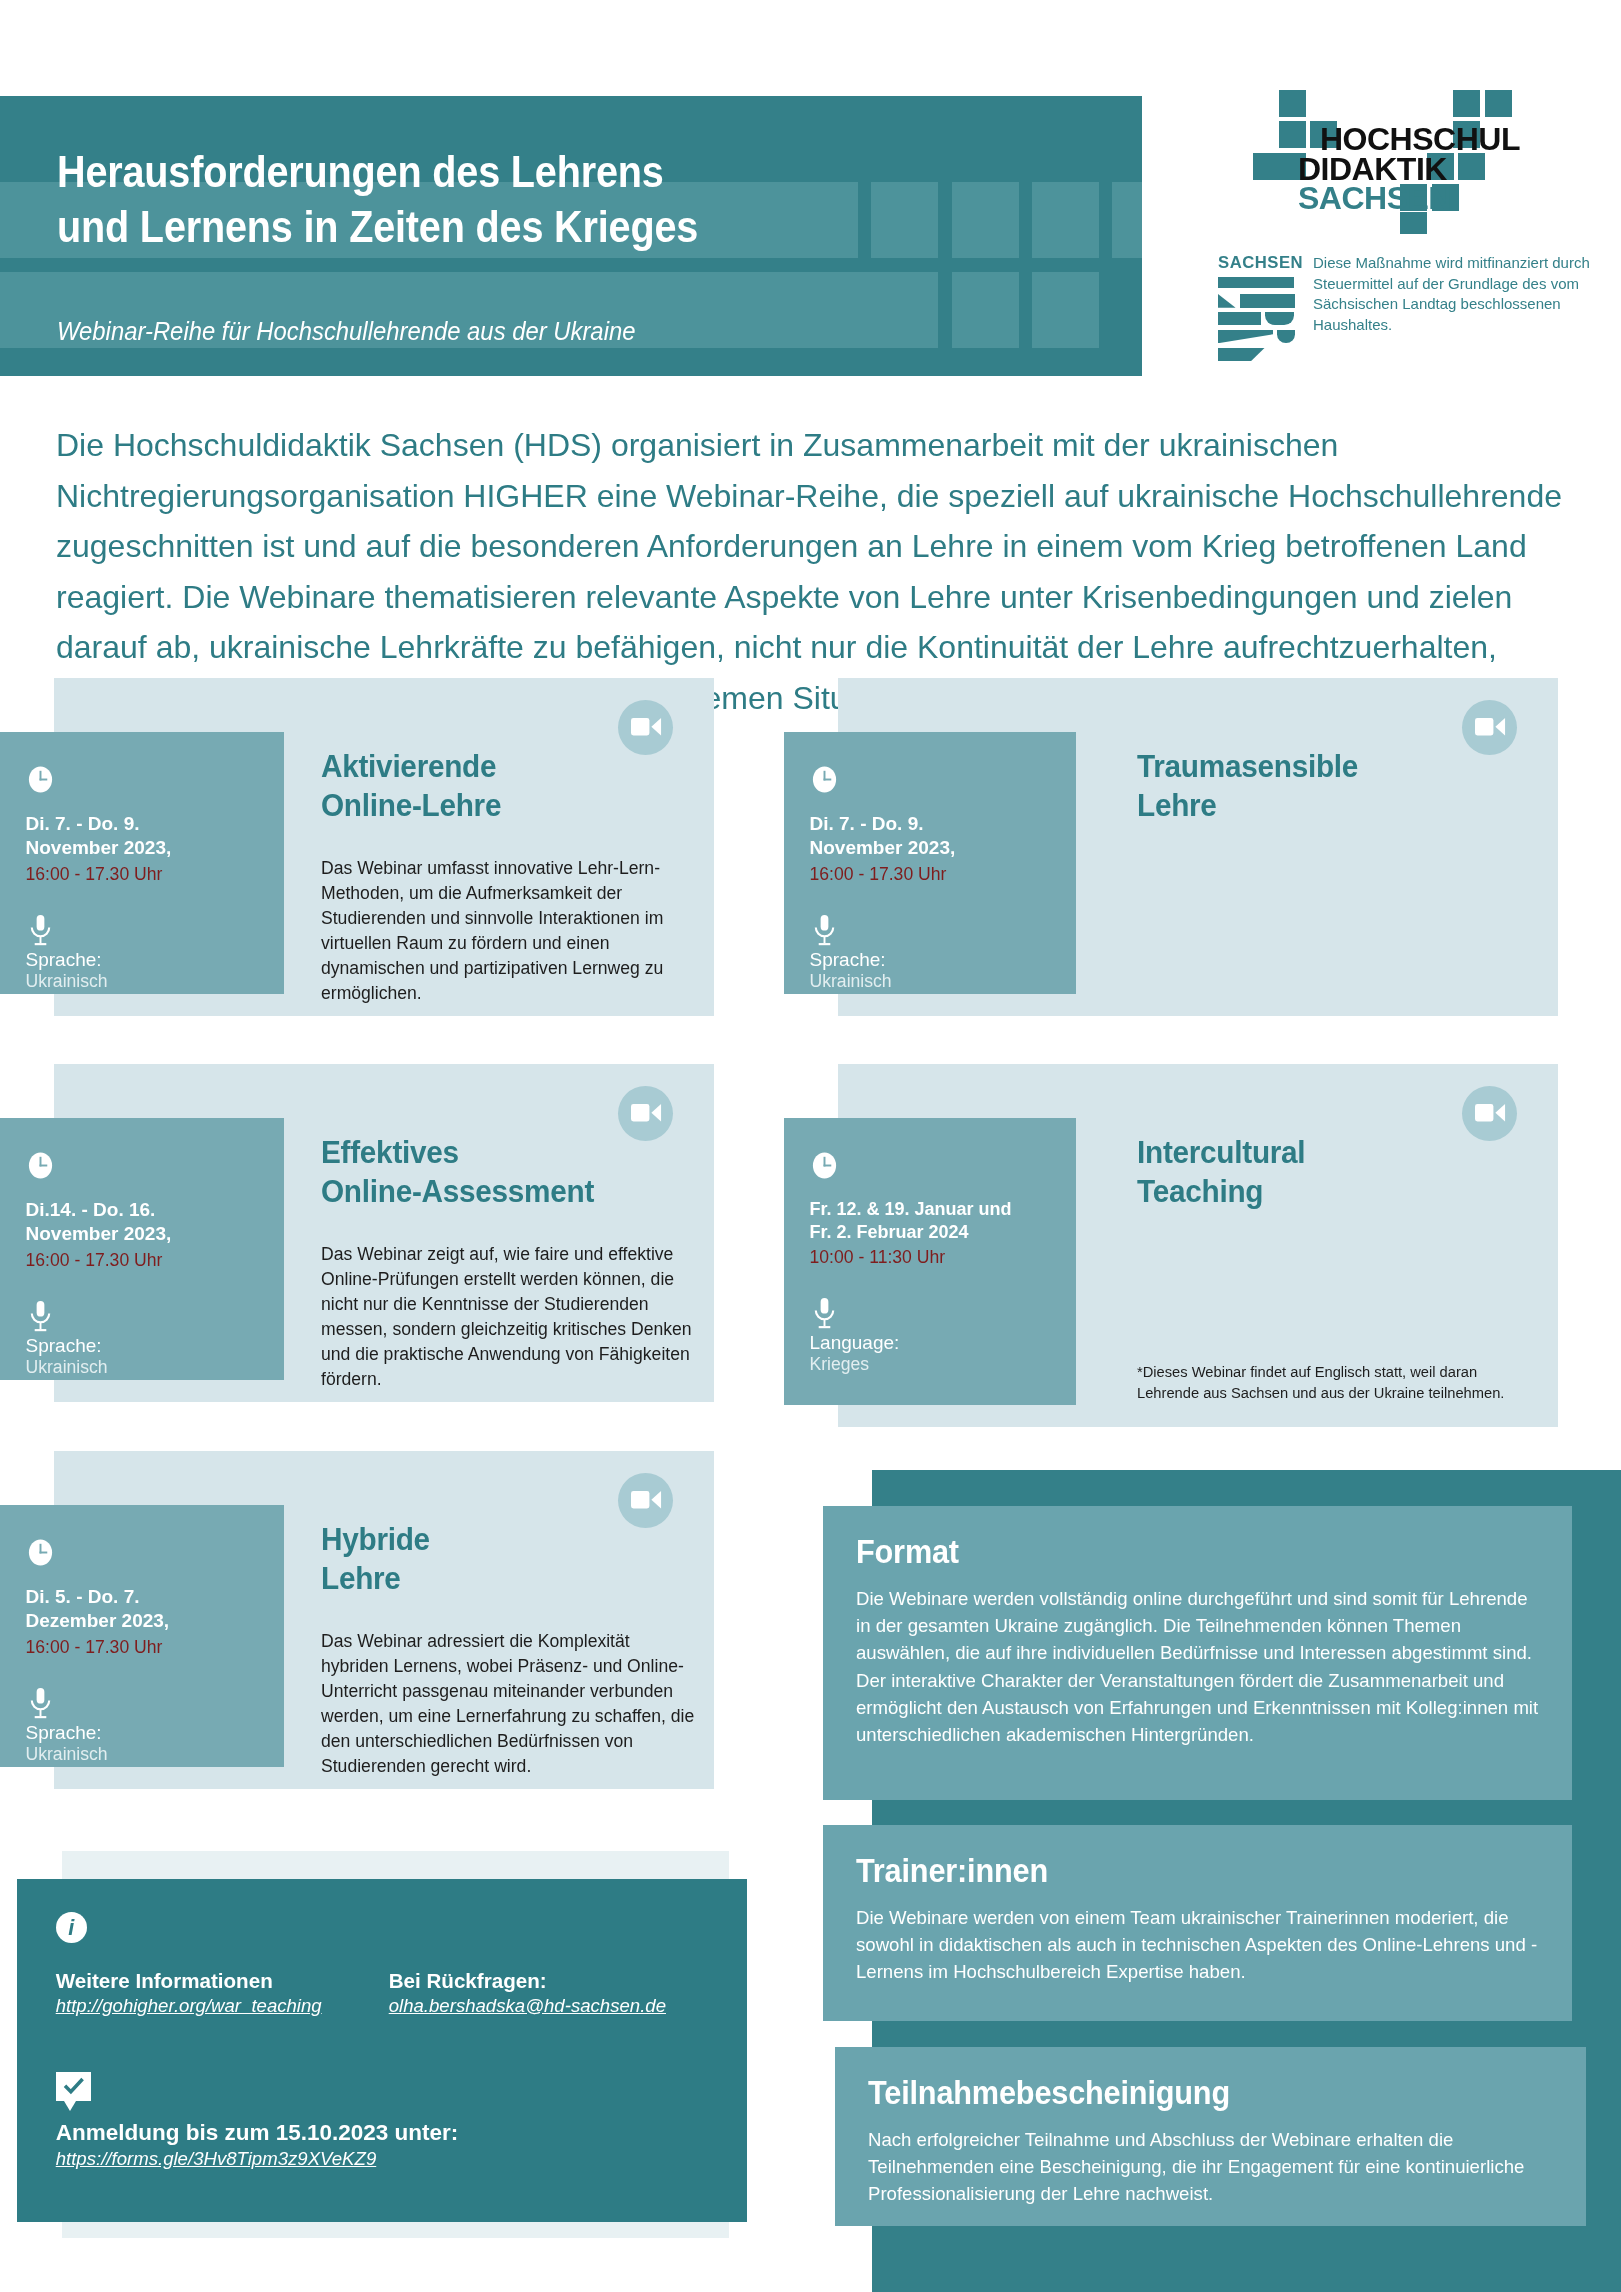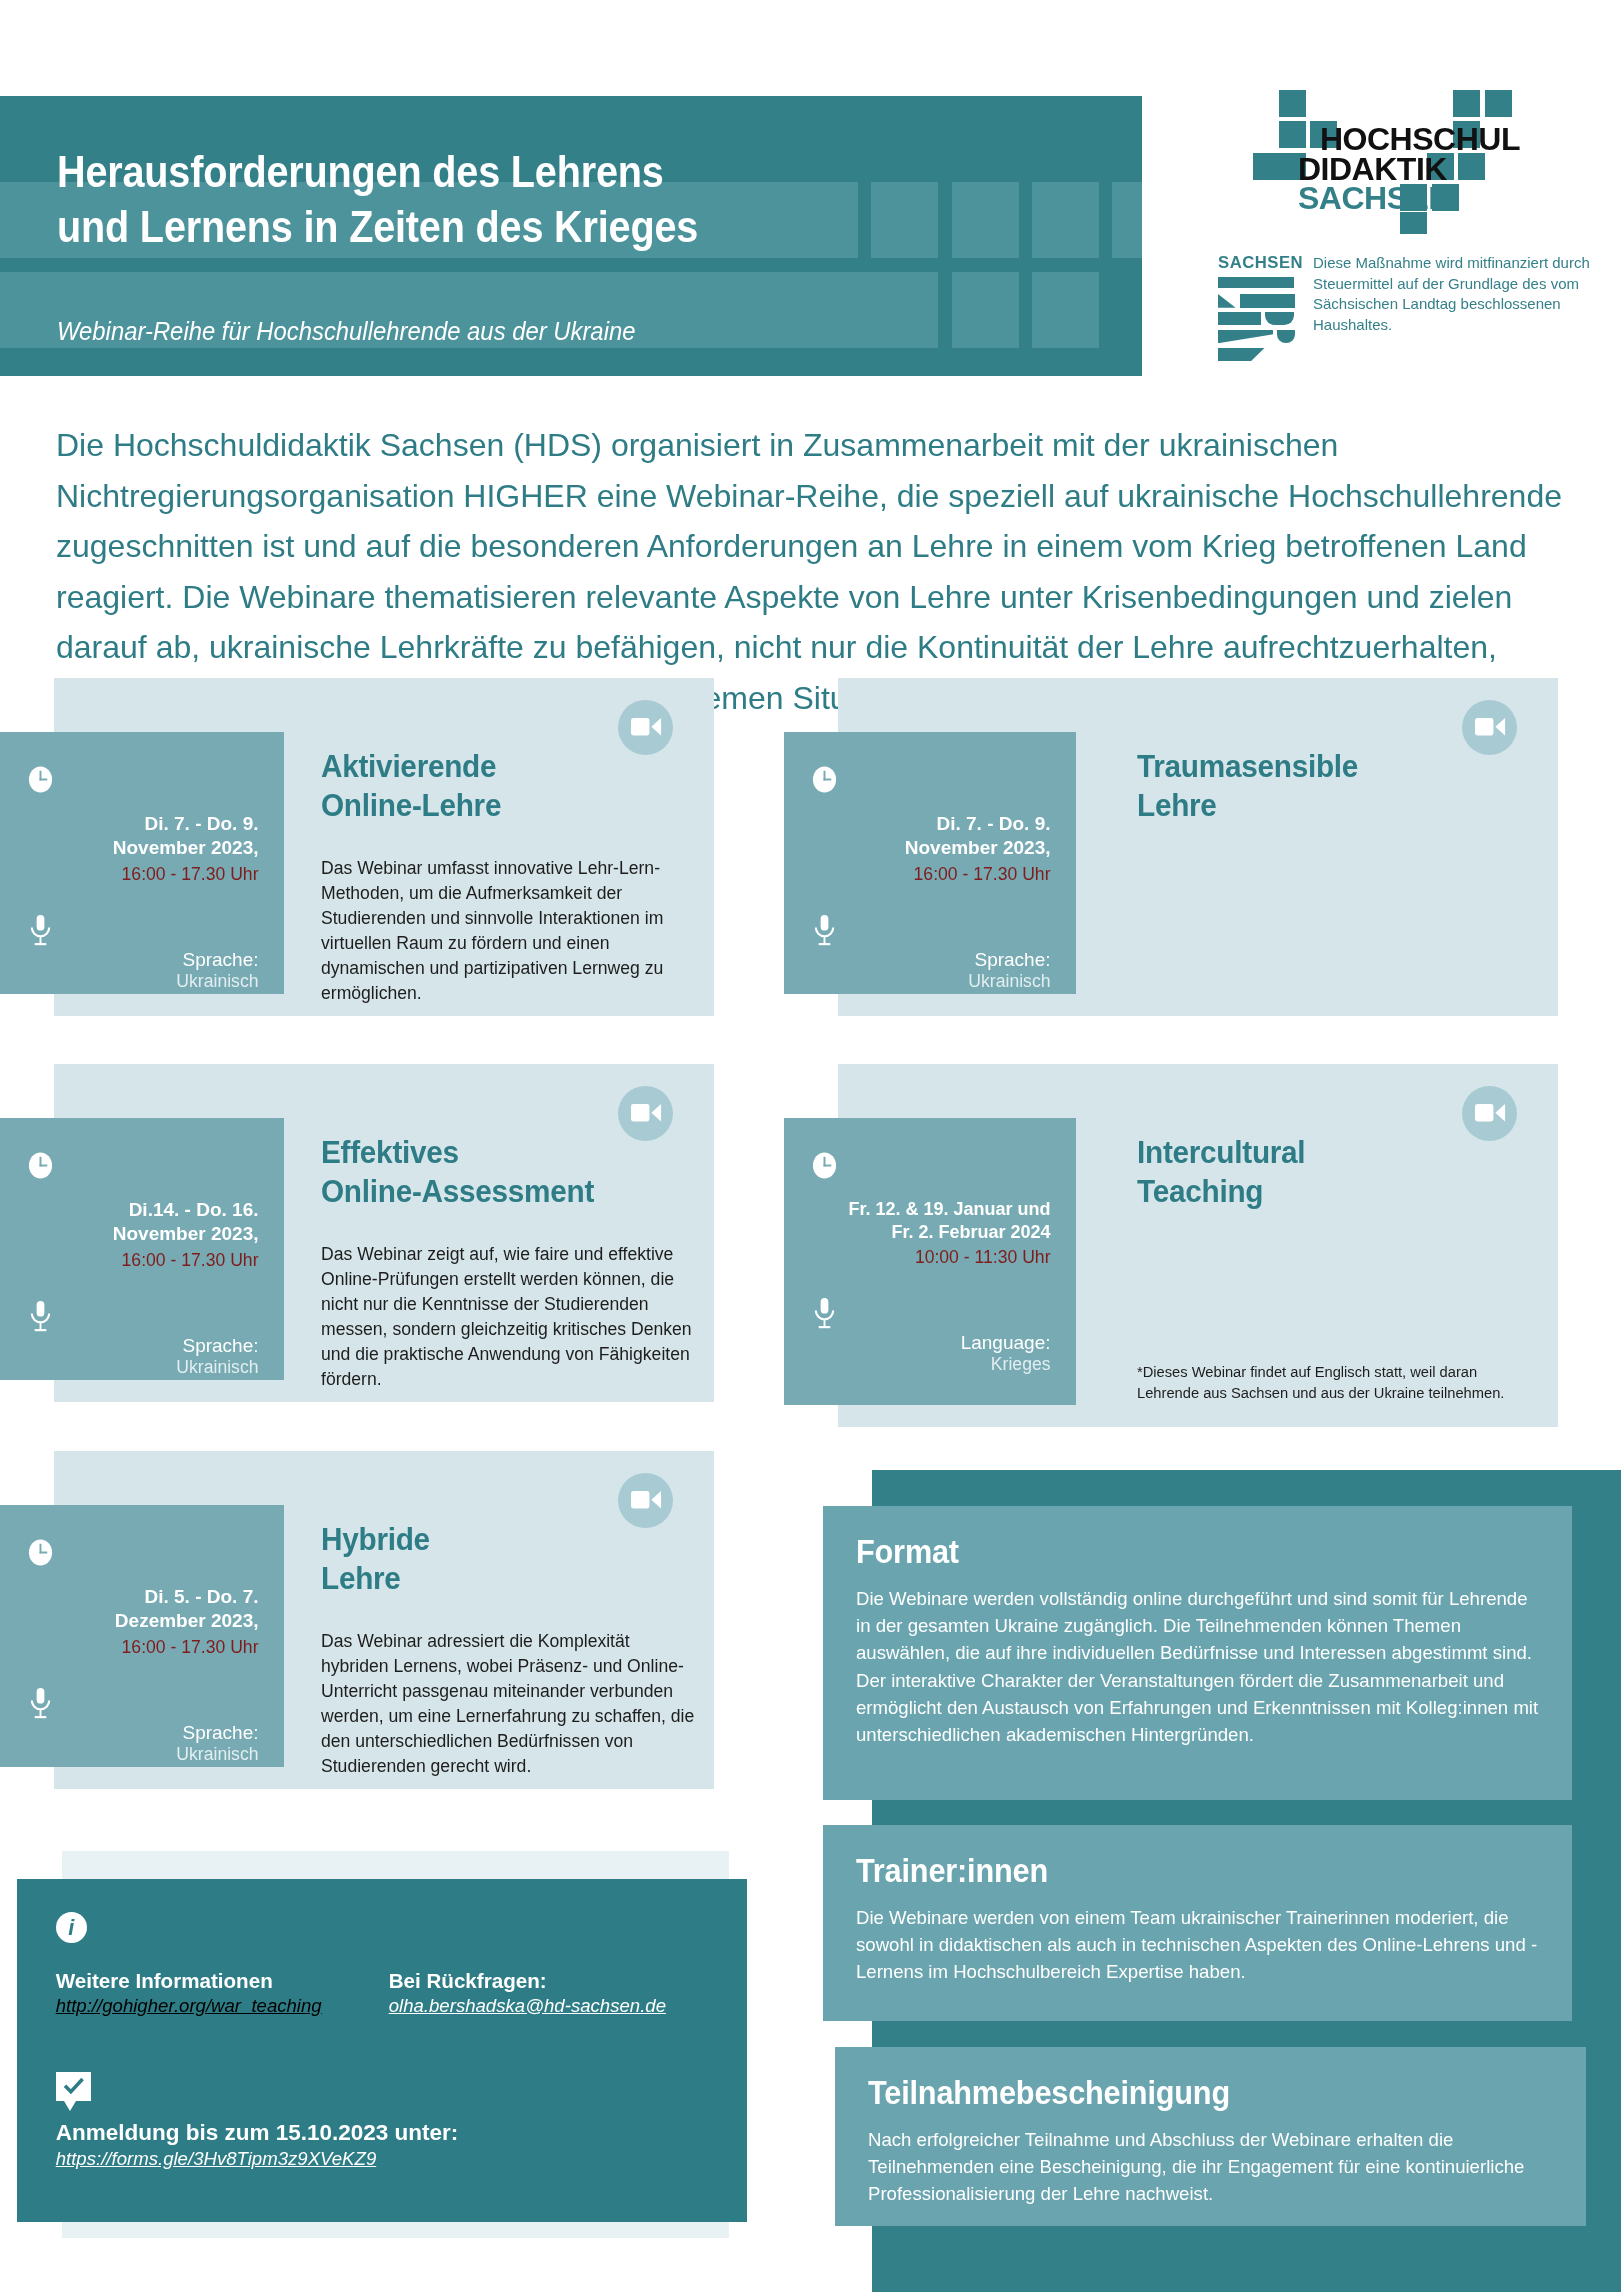--- a/index.html
+++ b/index.html
@@ -60,21 +60,21 @@
   }
 
   
   .card{ position:absolute; }
   .card .body{
     position:absolute; left:54px; top:0; right:0; bottom:0;
     background:#d6e5ea;
   }
   .card .datebox{
     position:absolute; left:0; top:54px; width:284px; bottom:21.6px;
-    background:#77aab3; color:#ffffff; padding:33px 25.5px 0 25.5px;text-align:right;
+    background:#77aab3; color:#ffffff; padding:33px 25.5px 0 25.5px;
   }
   .card.wide .datebox{ width:292px; }
   .card .cam{
     position:absolute; right:41px; top:21.6px; width:55px; height:55px;
     border-radius:50%; background:#a8cbd3;
   }
   .card .cam svg{ position:absolute; left:12.7px; top:16.7px; }
   .card .ic{ width:29px; height:29px; display:block; }
   .dt-main{ font-size:19px; font-weight:bold; line-height:1.3; margin-top:17.6px; }
   .dt-time{ font-size:17.6px; color:#7f1d1d; margin-top:2.9px; }
@@ -394,21 +394,21 @@
   <h2>Teilnahmebescheinigung</h2>
   <p>Nach erfolgreicher Teilnahme und Abschluss der Webinare erhalten die Teilnehmenden eine Bescheinigung, die ihr Engagement für eine kontinuierliche Professionalisierung der Lehre nachweist.</p>
 </div>
 
 <div class="info-shadow"></div>
 <div class="info-box">
   <div class="ibadge">i</div>
   <div class="row2">
     <div>
       <div class="lbl">Weitere Informationen</div>
-      <a class="lnk" href="#" style="color:#000000;text-align:right;">http://gohigher.org/war_teaching</a>
+      <a class="lnk" href="#" style="color:#ffffff;text-align:right;">http://gohigher.org/war_teaching</a>
     </div>
     <div>
       <div class="lbl">Bei Rückfragen:</div>
       <a class="lnk" href="#" style="color:#fff;">olha.bershadska@hd-sachsen.de</a>
     </div>
   </div>
   <div style="margin-top:55px;">
     <div class="cbadge">
       <svg width="21.6" height="17.6" viewBox="0 0 22 18">
           <path d="M2 9 L8 15 L20 2" stroke="#2e7c85" stroke-width="3.6" fill="none"></path>

